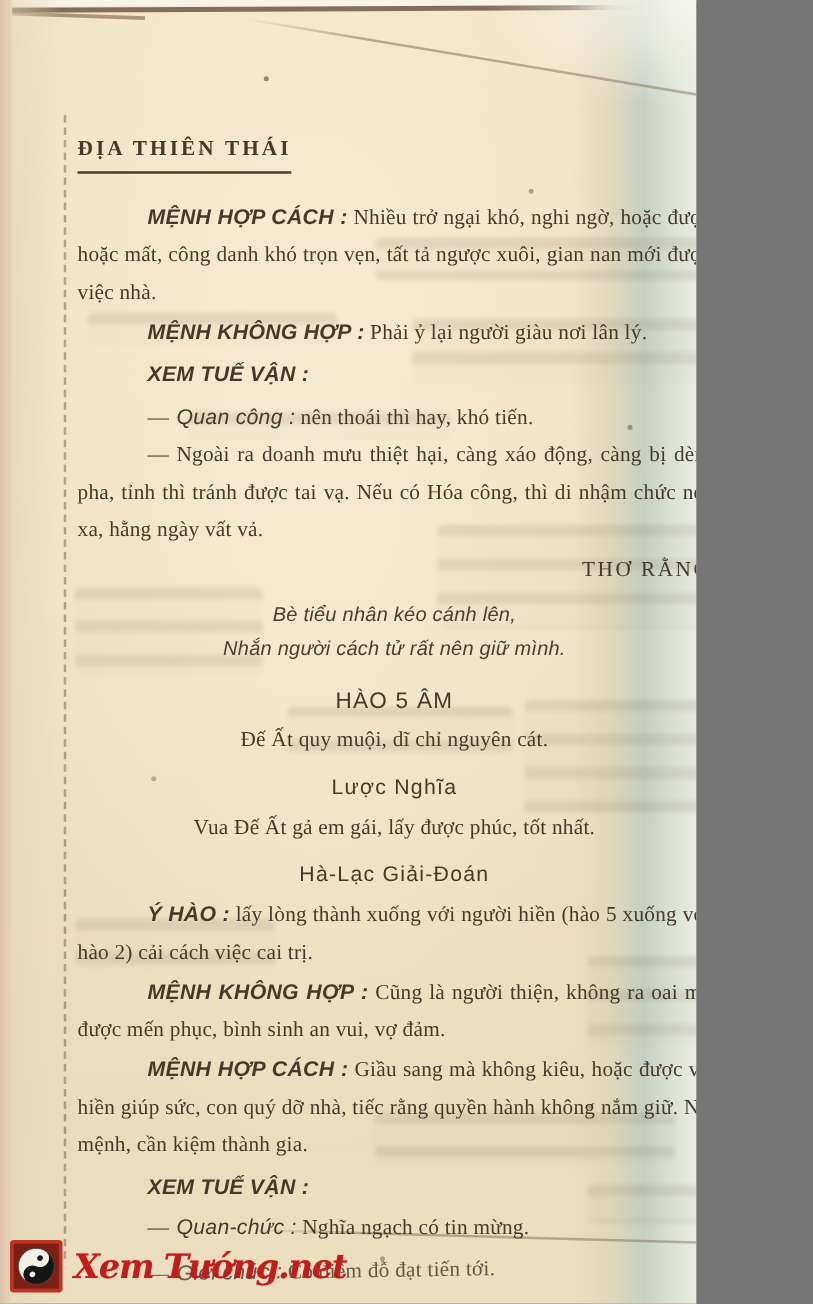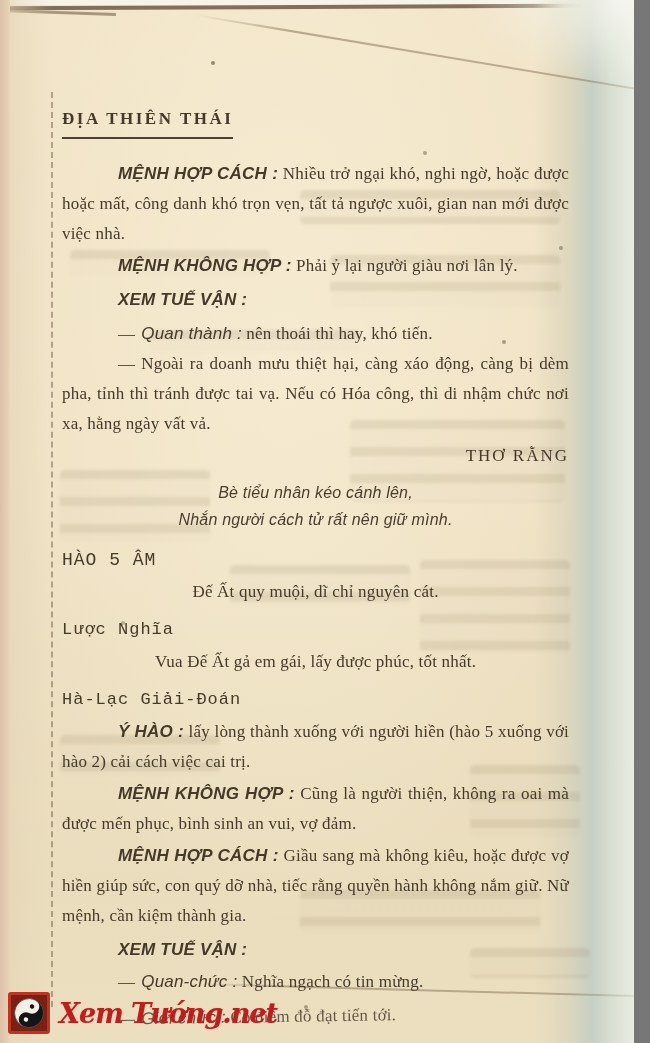--- a/index.html
+++ b/index.html
@@ -1,17 +1,17 @@
 <!DOCTYPE html>
 <html><head>
 <meta charset="utf-8">
 <style>
   html,body{margin:0;padding:0;background:#777;}
   #scan{
-    position:relative;width:634px;height:1043px;overflow:hidden;
+    position:relative;width:557px;height:1043px;overflow:hidden;
     font-family:"Liberation Serif",serif;color:#45392a;
     background:
       radial-gradient(ellipse at 45% 35%, rgba(255,250,230,.35), rgba(0,0,0,0) 60%),
       linear-gradient(180deg,#f2e5c9 0%,#f0e2c5 45%,#eaddbd 85%,#ecdfc0 100%);
   }
   
   .edge-top-white{position:absolute;top:0;left:0;width:100%;height:5px;background:#f7f3e6;}
   .edge-top-line{position:absolute;top:5px;left:-8px;width:590px;height:4px;background:#6d5944;
     opacity:.85;transform:rotate(-.25deg);border-radius:2px;}
   .edge-top-line2{position:absolute;top:11px;left:-4px;width:120px;height:3px;background:#7a6148;opacity:.6;transform:rotate(2deg);}
@@ -41,22 +41,22 @@
   #col p,#col h3{margin:0;padding:0;font-weight:normal;}
   .title-row{margin-bottom:20px;}
   .title{display:inline-block;font-weight:bold;font-size:17px;letter-spacing:2.5px;
     padding-bottom:3px;border-bottom:2.5px solid #4c4030;}
   .indent{text-indent:56px;}
   .runin{font-family:"Liberation Sans",sans-serif;font-style:italic;font-weight:600;letter-spacing:.2px;}
   .dash{font-style:normal;font-family:"Liberation Serif",serif;padding-right:6px;}
   .ital{font-family:"Liberation Sans",sans-serif;font-style:italic;font-weight:500;}
   .center{text-align:center;text-indent:0;}
   .serif-head{font-weight:bold;font-size:17px;letter-spacing:2px;text-align:right;text-indent:0;}
-  .sans-head{font-family:Liberation Mono, monospace;font-weight:bold;font-size:18px;
-    letter-spacing:1px;text-align:left;text-indent:0;}
+  .sans-head{font-family:Liberation Sans, sans-serif;font-weight:bold;font-size:18px;
+    letter-spacing:1px;text-align:center;text-indent:0;}
   .sans-head.small{font-size:17px;}
   .poem{font-family:"Liberation Sans",sans-serif;font-style:italic;font-weight:500;
     font-size:16px;line-height:27px;text-align:center;text-indent:0;color:#4a3e2f;}
   .mt2{margin-top:2px!important;}.mt4{margin-top:4px!important;}.mt8{margin-top:8px!important;}
   .mt12{margin-top:12px!important;}.mt20{margin-top:20px!important;}
   .faded-line{opacity:.82;transform:rotate(-.9deg);transform-origin:80% 50%;}
   
   #watermark{position:absolute;left:8px;top:992px;display:flex;align-items:center;gap:9px;}
   .yy-box{width:42px;height:42px;background:#7c2014;border:3px solid #bf3322;border-radius:3px;
     box-sizing:border-box;display:flex;align-items:center;justify-content:center;}
@@ -108,21 +108,21 @@
     <p class="indent mt2">
       <span class="runin">MỆNH KHÔNG HỢP :</span>
       <span>Phải ỷ lại người giàu nơi lân lý.</span>
     </p>
 
     <p class="indent mt4">
       <span class="runin">XEM TUẾ VẬN :</span>
     </p>
 
     <p class="indent mt4">
-      <span class="dash">—</span><span class="ital">Quan thành :</span>
+      <span class="dash">—</span><span class="ital">Quan công :</span>
       <span>nên thoái thì hay, khó tiến.</span>
     </p>
 
     <p class="indent">
       <span class="dash">—</span><span>Ngoài ra doanh mưu thiệt hại, càng xáo động, càng bị dèm pha, tỉnh thì tránh được tai vạ. Nếu có Hóa công, thì di nhậm chức nơi xa, hằng ngày vất vả.</span>
     </p>
 
     <h3 class="serif-head mt2">THƠ RẰNG</h3>
     <p class="poem mt8">Bè tiểu nhân kéo cánh lên,</p>
     <p class="poem">Nhắn người cách tử rất nên giữ mình.</p>

